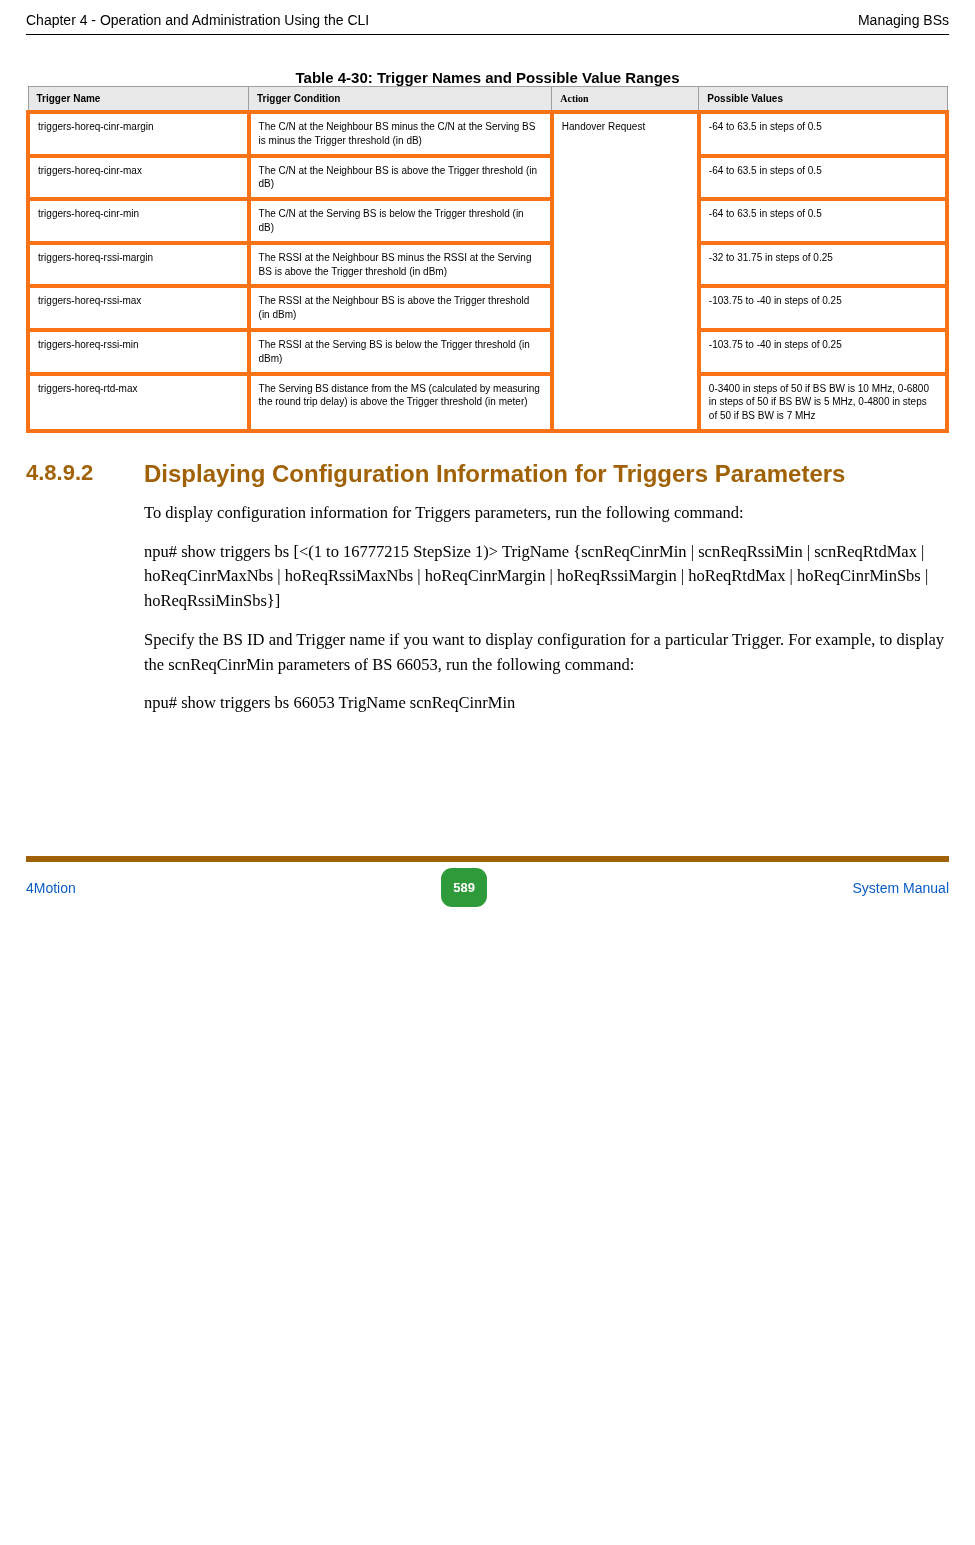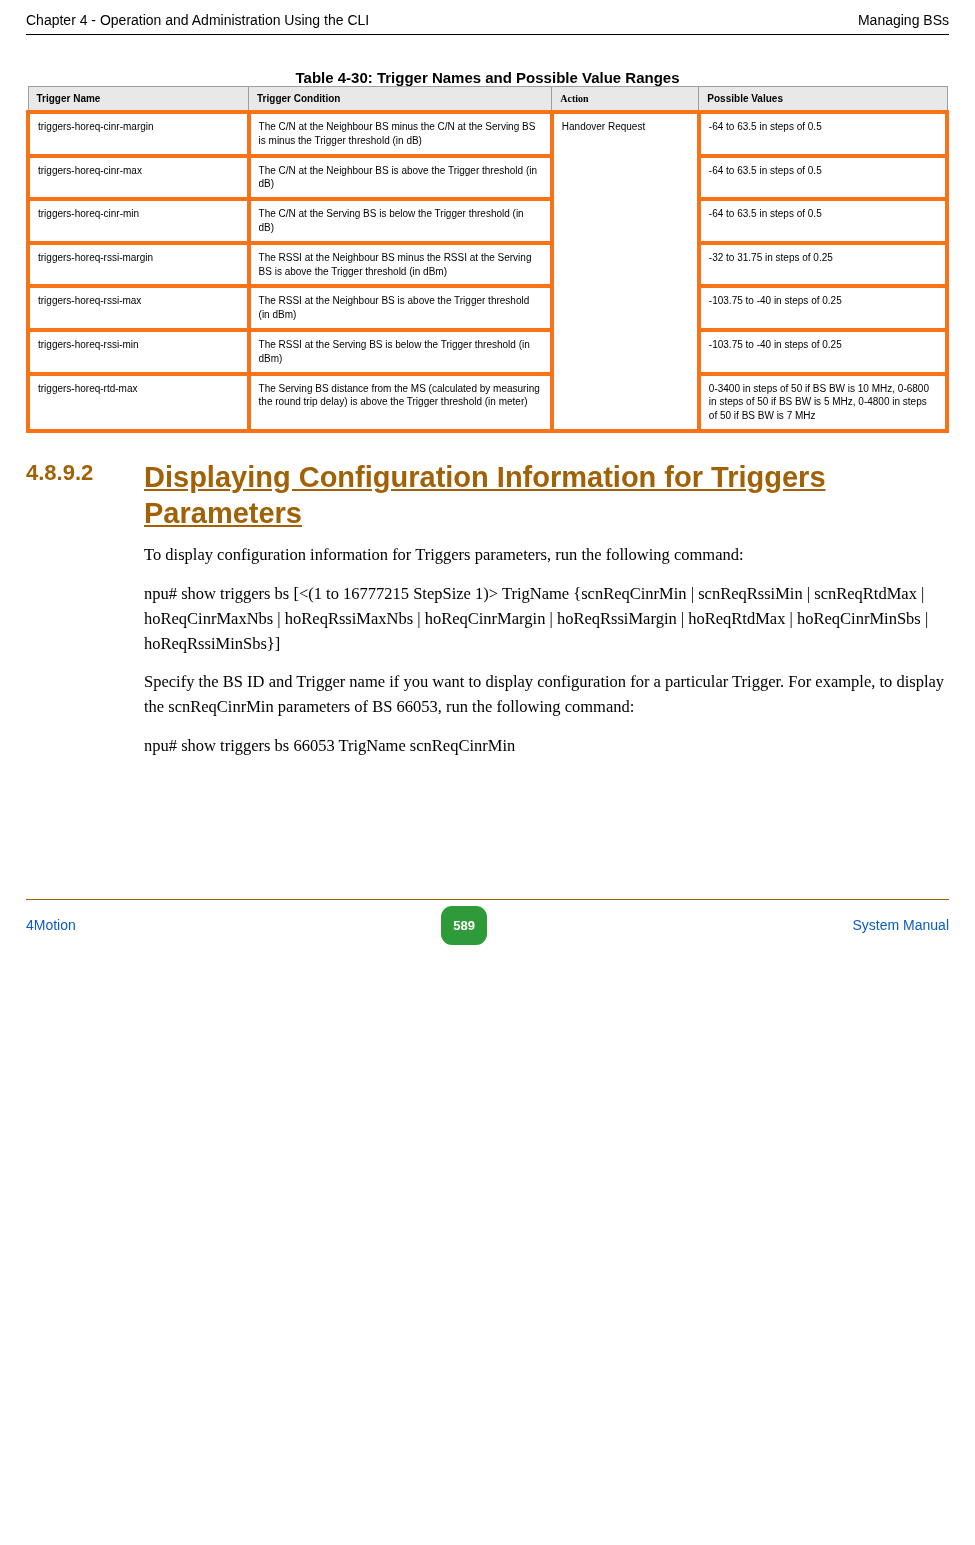--- a/index.html
+++ b/index.html
@@ -53,33 +53,32 @@
     margin-top: 26px;
     margin-bottom: 12px;
     line-height: 1.25;
   }
   .section-number {
     font-size: 22px;
     width: 118px;
     flex-shrink: 0;
   }
   .section-title {
-    font-size: 29px;
-    text-decoration: underline;
+    font-size: 24px;
   }
   .body-text {
     font-family: Georgia, "Times New Roman", serif;
     font-size: 16.5px;
     line-height: 1.5;
     margin-left: 118px;
     margin-bottom: 14px;
   }
   .bold-mono { font-weight: normal; }
   .footer-rule {
-    border-top: 1px solid #a16207;
+    border-top: 6px solid #a16207;
     margin-top: 140px;
     padding-top: 6px;
   }
   .footer-line {
     display: flex;
     justify-content: space-between;
     align-items: center;
     font-size: 14px;
     color: #0a5bc4;
   }

